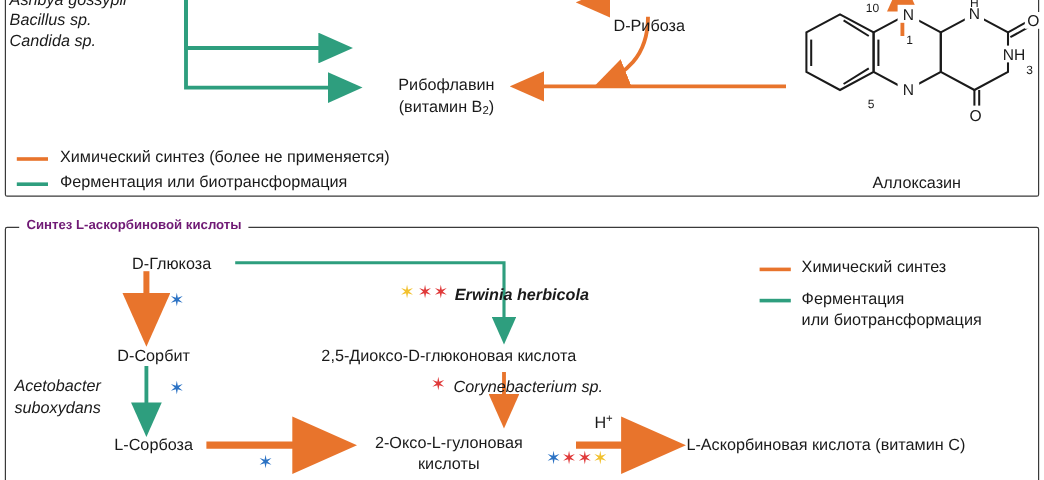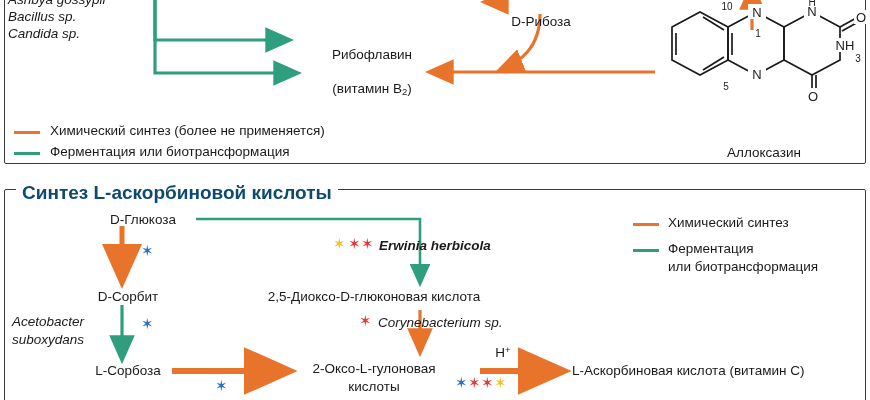--- a/index.html
+++ b/index.html
@@ -3,21 +3,21 @@
 <meta charset="utf-8">
 <style>
   html,body{margin:0;padding:0;}
   body{width:870px;height:400px;background:#ffffff;font-family:"Liberation Sans",sans-serif;overflow:hidden;position:relative;}
   .stage{position:absolute;left:0;top:0;width:870px;height:400px;}
   .lbl{position:absolute;font-size:13.5px;color:#1a1a1a;line-height:1.22;white-space:nowrap;}
   .lbl.ctr{text-align:center;transform:translateX(-50%);}
   .ital{font-style:italic;}
   .sub{font-size:9.5px;vertical-align:-0.25em;}
   .sup{font-size:9.5px;vertical-align:0.45em;}
-  .panel-title{position:absolute;font-size:19px;font-weight:bold;color:#0c4a6e;background:#ffffff;padding:0 6px;white-space:nowrap;}
+  .panel-title{position:absolute;font-size:11px;font-weight:bold;color:#701a75;background:#ffffff;padding:0 6px;white-space:nowrap;}
   .frame{position:absolute;border:1.4px solid #3a3a3a;box-sizing:border-box;}
   .legend-line{position:absolute;height:2.6px;}
   .star{position:absolute;font-size:15px;line-height:1;}
   svg{position:absolute;left:0;top:0;overflow:visible;}
 </style>
 </head>
 <body>
 
 <div class="stage">
 
@@ -51,21 +51,21 @@
     <path d="M168,-58 L330,-58" fill="none" stroke="#3a3a3a" stroke-width="1.4"></path>
     <path d="M420,-58 L560,-58" fill="none" stroke="#3a3a3a" stroke-width="1.4"></path>
   </svg>
 
   <div class="lbl ital" style="left:8px;top:-8px;">Ashbya gossypii</div>
   <div class="lbl ital" style="left:8px;top:9px;">Bacillus sp.</div>
   <div class="lbl ital" style="left:8px;top:26px;">Candida sp.</div>
 
   <div class="lbl ctr" style="left:541px;top:14px;text-align:center;">D-Рибоза</div>
 
-  <div class="lbl ctr" style="left:372px;top:47px;">Рибофлавин</div>
+  <div class="lbl ctr" style="left:372px;top:63px;">Рибофлавин</div>
   <div class="lbl ctr" style="left:372px;top:81px;">
     <span>(витамин B</span><span class="sub">2</span><span>)</span>
   </div>
 
   <svg width="870" height="400">
     <g stroke="#1a1a1a" stroke-width="1.7" fill="none">
 
       <polygon points="672,27 700,12 728,27 728,60 700,75 672,60"></polygon>
       <line x1="676" y1="33" x2="676" y2="55"></line>
       <line x1="703" y1="17" x2="724" y2="30"></line>

